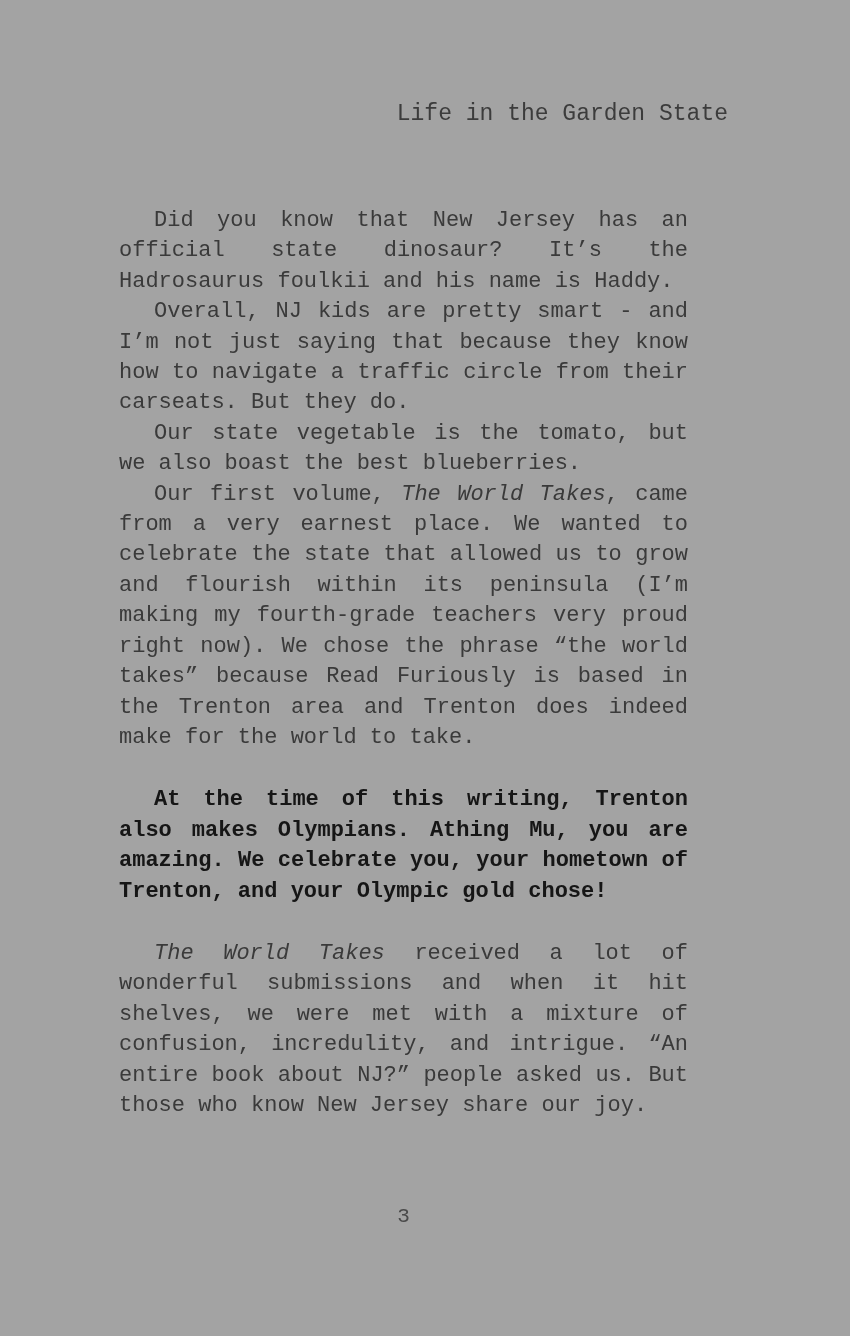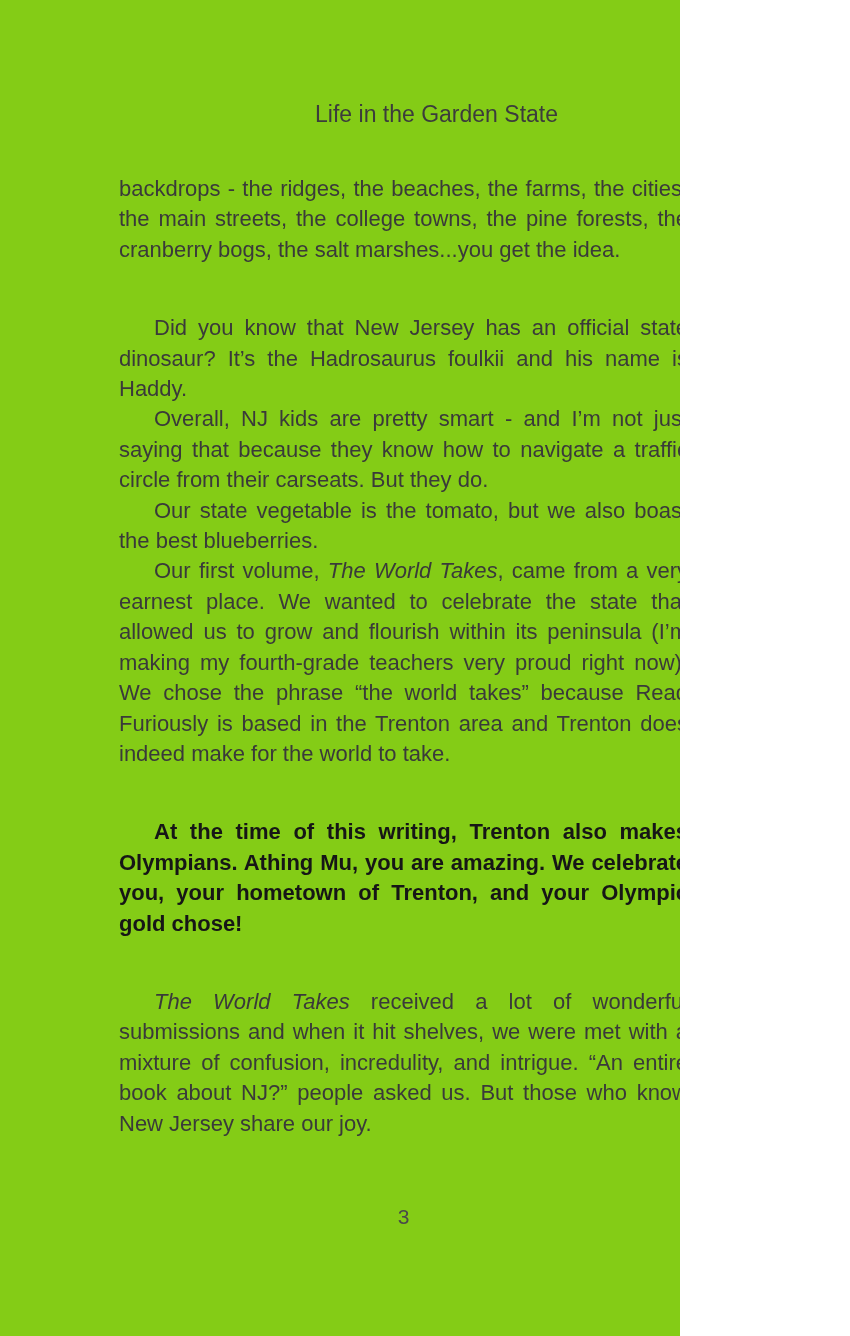--- a/index.html
+++ b/index.html
@@ -2,24 +2,24 @@
 <html><head>
 <meta charset="utf-8">
 <style>
   html, body {
     margin: 0;
     padding: 0;
     background: #ffffff;
   }
   .page {
     position: relative;
-    width: 680px;
+    width: 850px;
     height: 1336px;
-    background: #84cc16;
-    font-family: Liberation Sans, sans-serif;
+    background: #a3a3a3;
+    font-family: Liberation Mono, monospace;
     color: #3a3a3a;
     overflow: hidden;
   }
   .running-head {
     position: absolute;
     top: 100px;
     left: 120px;
     right: 122px;
     text-align: right;
     font-size: 23px;
@@ -35,21 +35,21 @@
     font-size: 22px;
     line-height: 30.4px;
     text-align: justify;
     color: #3a3a3a;
   }
   .para {
     margin: 0;
     text-indent: 35px;
   }
   .para.no-indent { text-indent: 0; }
-  .para.gap-before { margin-top: 48px; }
+  .para.gap-before { margin-top: 32px; }
   .para.bold {
     font-weight: bold;
     color: #161616;
   }
   .italic { font-style: italic; }
   .page-number {
     position: absolute;
     top: 1205px;
     left: 119px;
     width: 569px;
@@ -60,21 +60,20 @@
 </style>
 </head>
 <body>
 
 <div class="page">
 
   <div class="running-head">Life in the Garden State</div>
 
   <div class="body-text">
 
-    <p class="para no-indent"><span>backdrops - the ridges, the beaches, the farms, the cities, the main streets, the college towns, the pine forests, the cranberry bogs, the salt marshes...you get the idea.</span></p>
 
     <p class="para gap-before"><span>Did you know that New Jersey has an official state dinosaur? It’s the Hadrosaurus foulkii and his name is Haddy.</span></p>
 
     <p class="para"><span>Overall, NJ kids are pretty smart - and I’m not just saying that because they know how to navigate a traffic circle from their carseats. But they do.</span></p>
 
     <p class="para"><span>Our state vegetable is the tomato, but we also boast the best blueberries.</span></p>
 
     <p class="para"><span>Our first volume, </span><span class="italic">The World Takes</span><span>, came from a very earnest place. We wanted to celebrate the state that allowed us to grow and flourish within its peninsula (I’m making my fourth-grade teachers very proud right now). We chose the phrase “the world takes” because Read Furiously is based in the Trenton area and Trenton does indeed make for the world to take.</span></p>
 
     <p class="para bold gap-before"><span>At the time of this writing, Trenton also makes Olympians. Athing Mu, you are amazing. We celebrate you, your hometown of Trenton, and your Olympic gold chose!</span></p>

